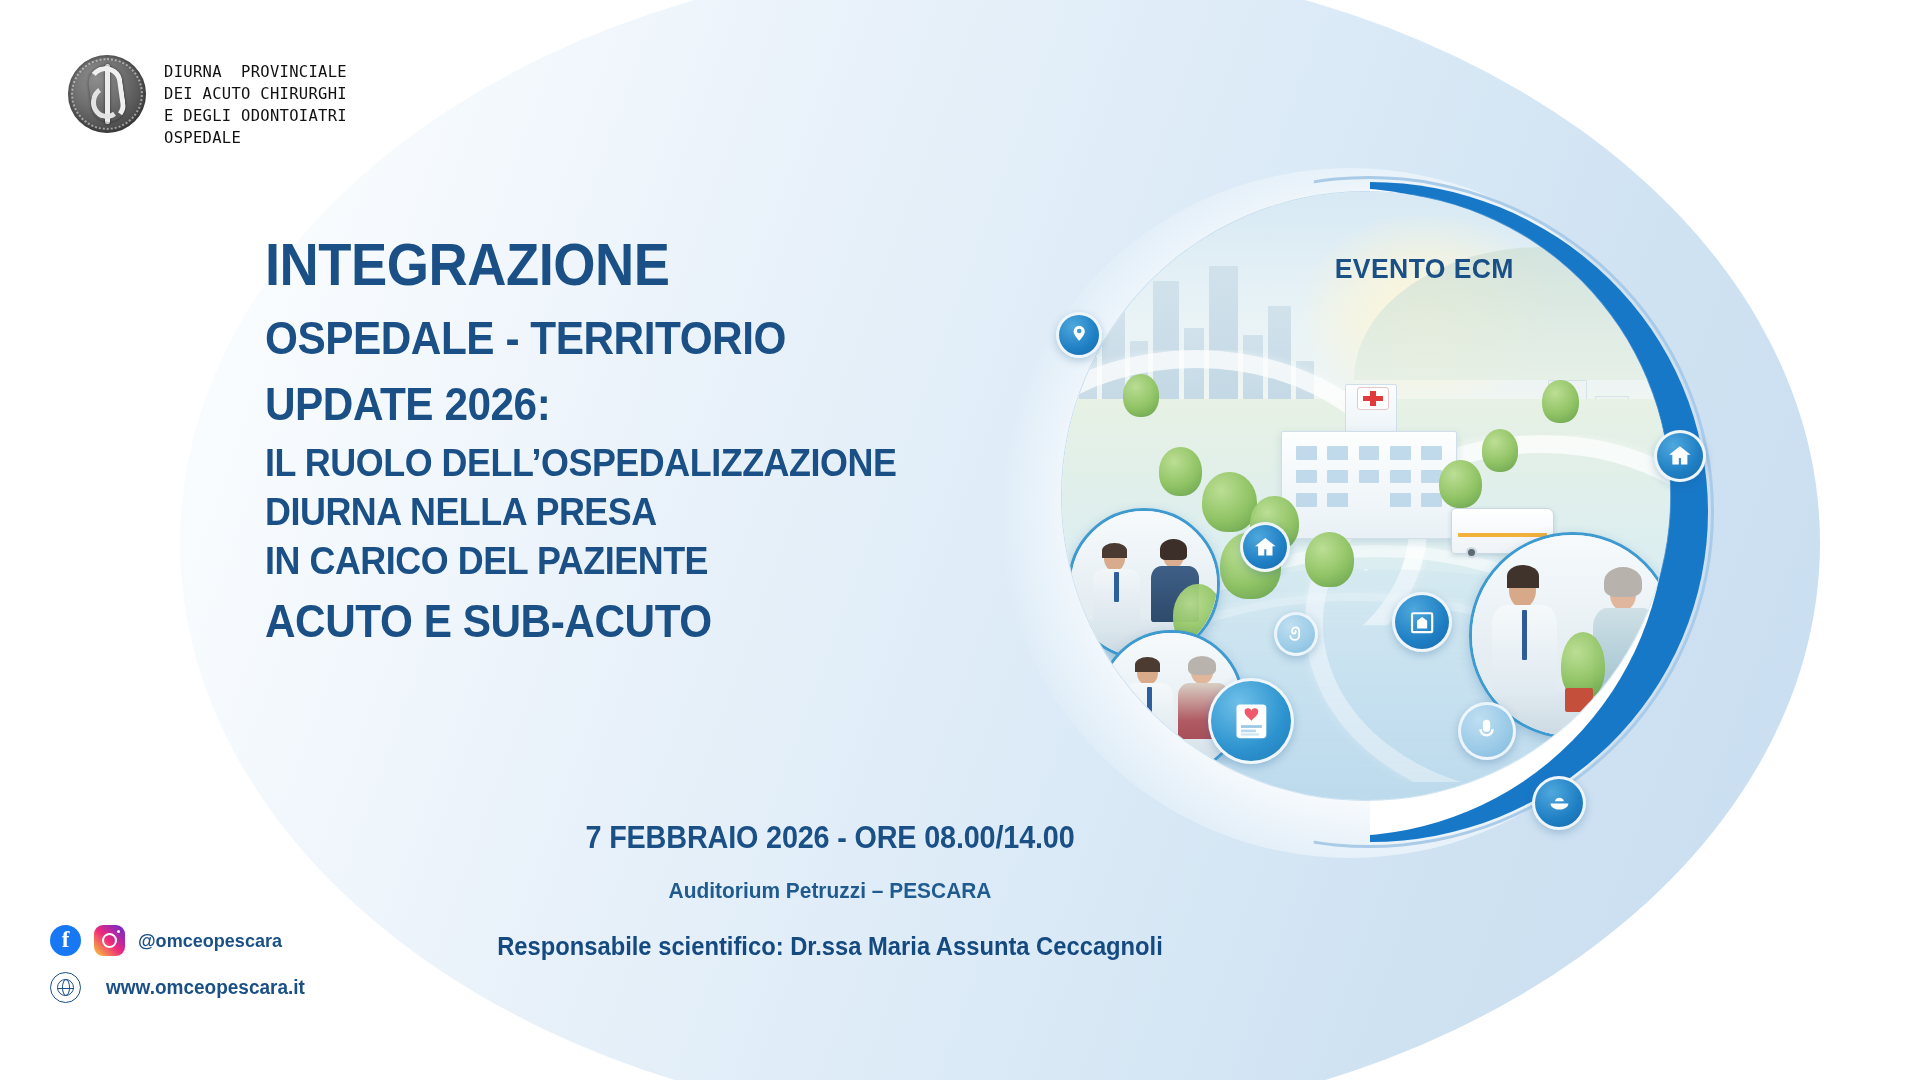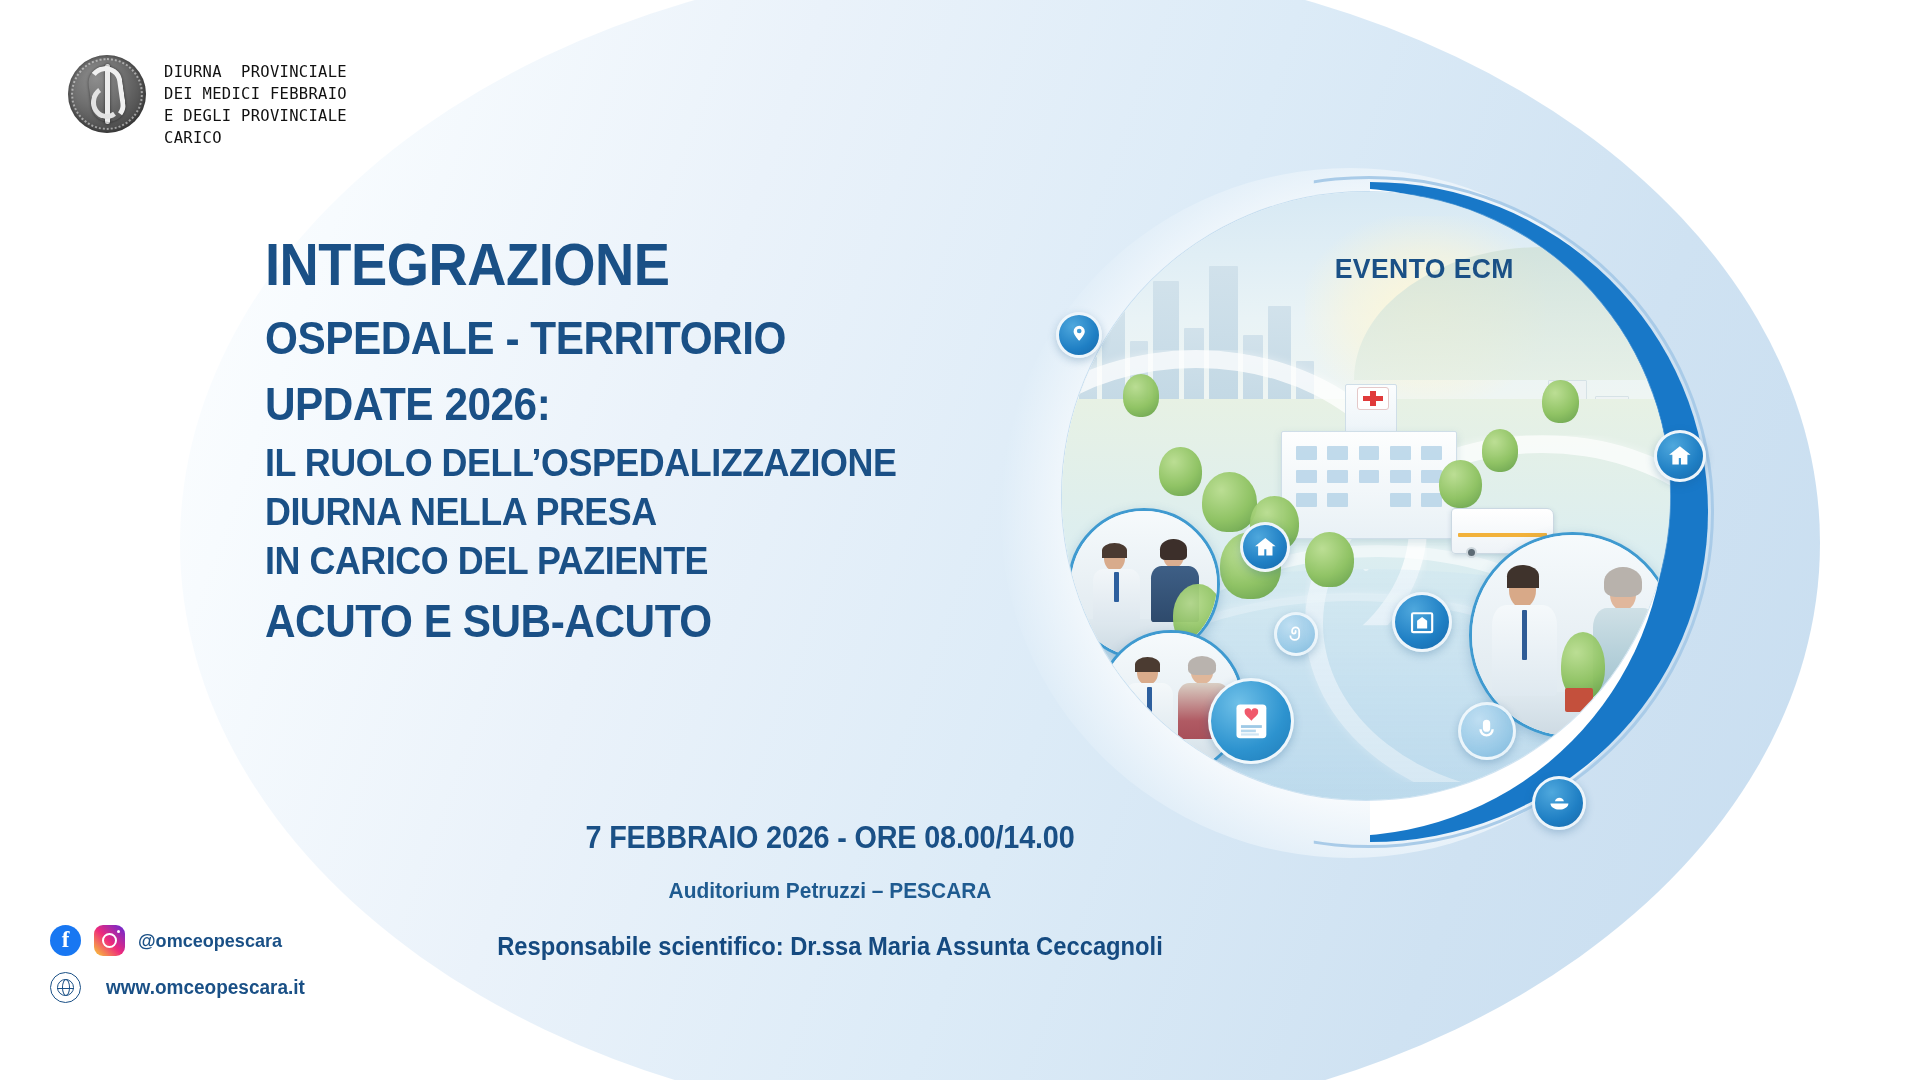--- a/index.html
+++ b/index.html
@@ -331,23 +331,23 @@
 
 <div class="bg-ellipse"></div>
 
 <div class="logo-block">
   <div class="logo-coin">
     <div class="rod"></div>
     <div class="snake"></div>
     <div class="snake2"></div>
   </div>
   <div class="logo-text"><span>DIURNA  PROVINCIALE</span>
-<span>DEI MEDICI FEBBRAIO</span>
-<span>E DEGLI PROVINCIALE</span>
-<span>CARICO</span></div>
+<span>DEI ACUTO CHIRURGHI</span>
+<span>E DEGLI ODONTOIATRI</span>
+<span>OSPEDALE</span></div>
 </div>
 
 <div class="title-block">
   <div class="t-line t1">INTEGRAZIONE</div>
   <div class="t-line t2">OSPEDALE - TERRITORIO</div>
   <div class="t-line t3">UPDATE 2026:</div>
   <div class="t-line t4">IL RUOLO DELL’OSPEDALIZZAZIONE</div>
   <div class="t-line t5">DIURNA NELLA PRESA</div>
   <div class="t-line t6">IN CARICO DEL PAZIENTE</div>
   <div class="t-line t7">ACUTO E SUB-ACUTO</div>

